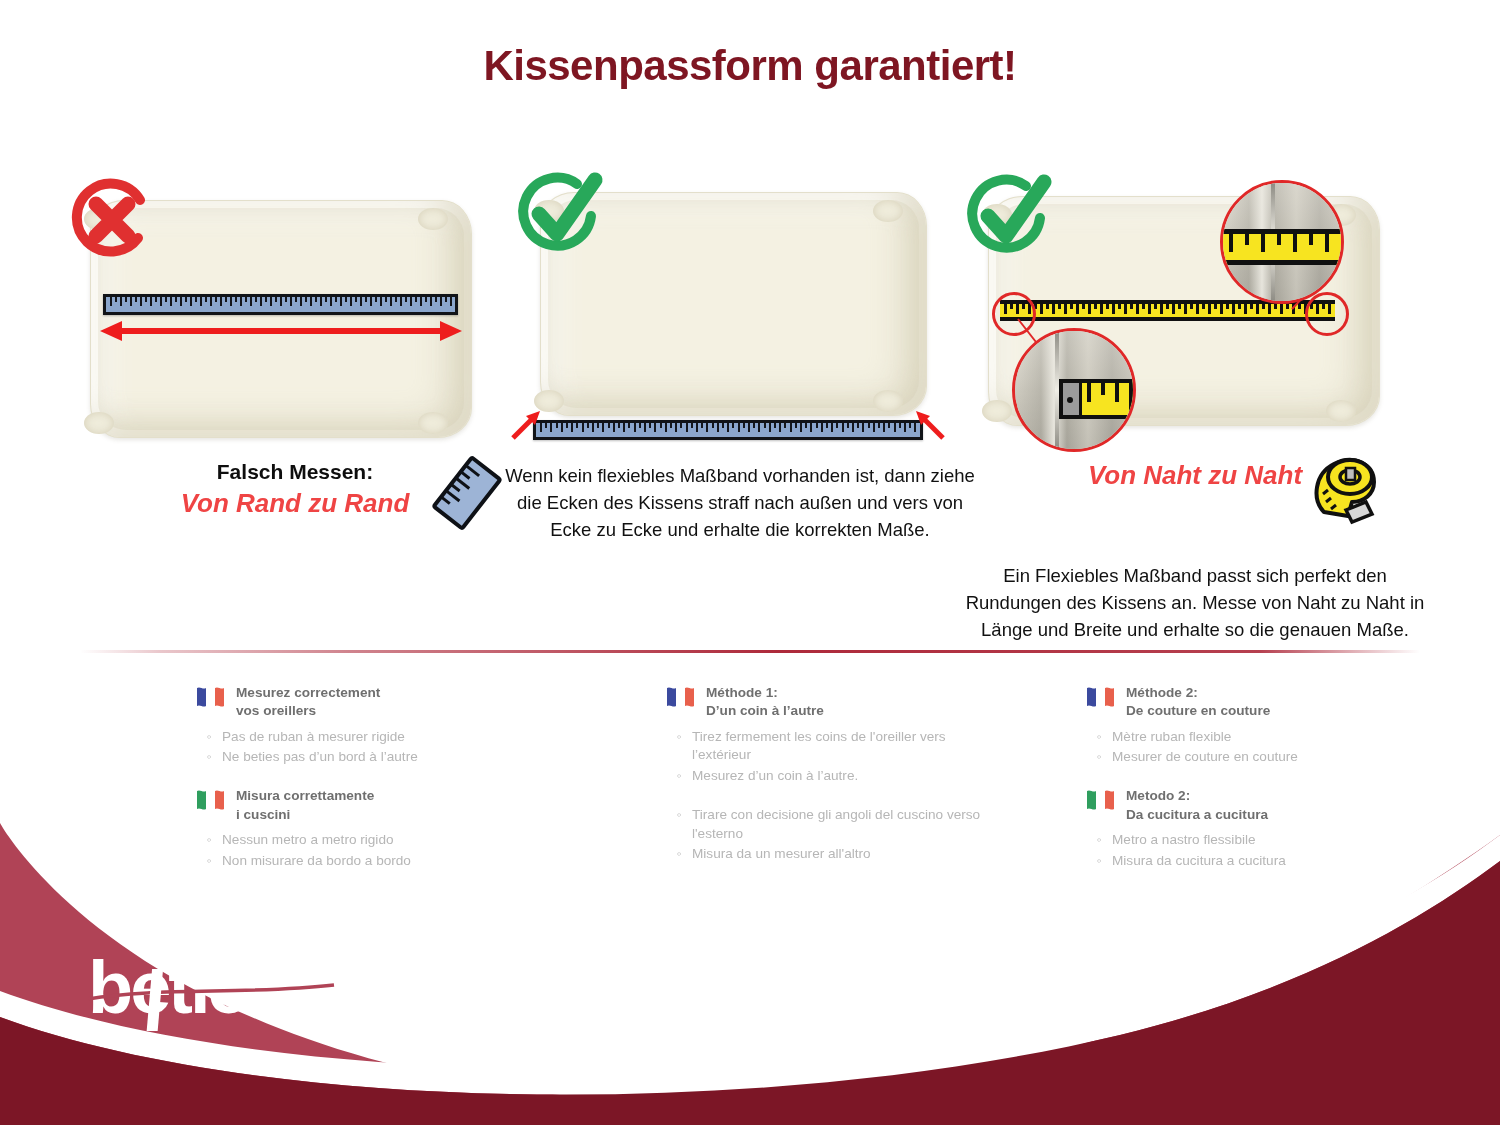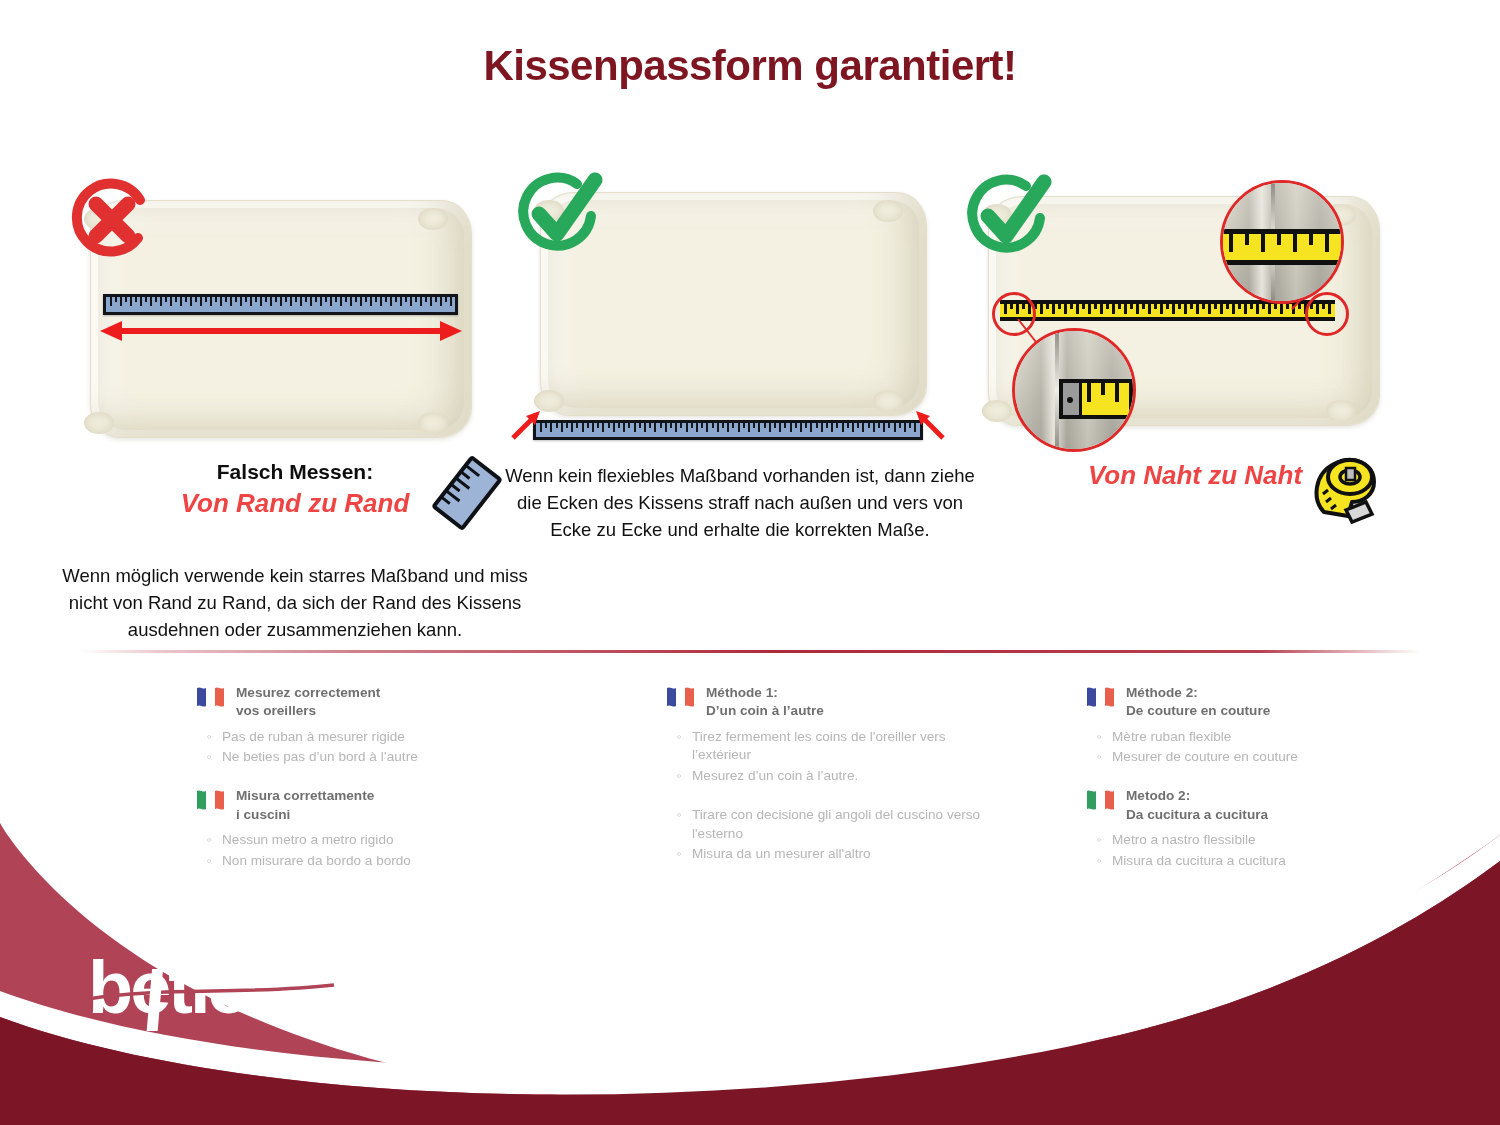--- a/index.html
+++ b/index.html
@@ -277,21 +277,20 @@
                 <line x1="17" y1="32" x2="34" y2="32"></line>
                 <line x1="17" y1="40" x2="28" y2="40"></line>
                 <line x1="17" y1="48" x2="34" y2="48"></line>
                 <line x1="17" y1="56" x2="28" y2="56"></line>
               </g>
             </g>
           </svg>
         </div>
       </div>
 
-      <div class="body-text">Wenn möglich verwende kein starres Maßband und miss nicht von Rand zu Rand, da sich der Rand des Kissens ausdehnen oder zusammenziehen kann.</div>
     </div>
 
     <div class="col col2">
       <div class="illus">
 
         <div class="pillow" style="left:35px;top:24px;width:385px;height:222px;"></div>
         <div class="ear" style="left:29px;top:32px;"></div>
         <div class="ear" style="left:368px;top:32px;"></div>
         <div class="ear" style="left:29px;top:222px;"></div>
         <div class="ear" style="left:368px;top:222px;"></div>
@@ -521,20 +520,21 @@
             <g stroke="#101010" stroke-width="3">
               <line x1="19" y1="44" x2="24" y2="40"></line>
               <line x1="22" y1="52" x2="27" y2="48"></line>
               <line x1="27" y1="59" x2="32" y2="55"></line>
             </g>
             <polygon points="42,60 62,52 68,64 48,72" fill="#d8d8d8" stroke="#101010" stroke-width="3.5"></polygon>
           </svg>
         </div>
       </div>
 
+      <div class="body-text">Ein Flexiebles Maßband passt sich perfekt den Rundungen des Kissens an. Messe von Naht zu Naht in Länge und Breite und erhalte so die genauen Maße.</div>
     </div>
   </div>
 
   <div class="divider"></div>
 
   <div class="langs">
 
     <div class="lang-col lc1">
       <div class="lang-group">
         <div class="lang-head">

